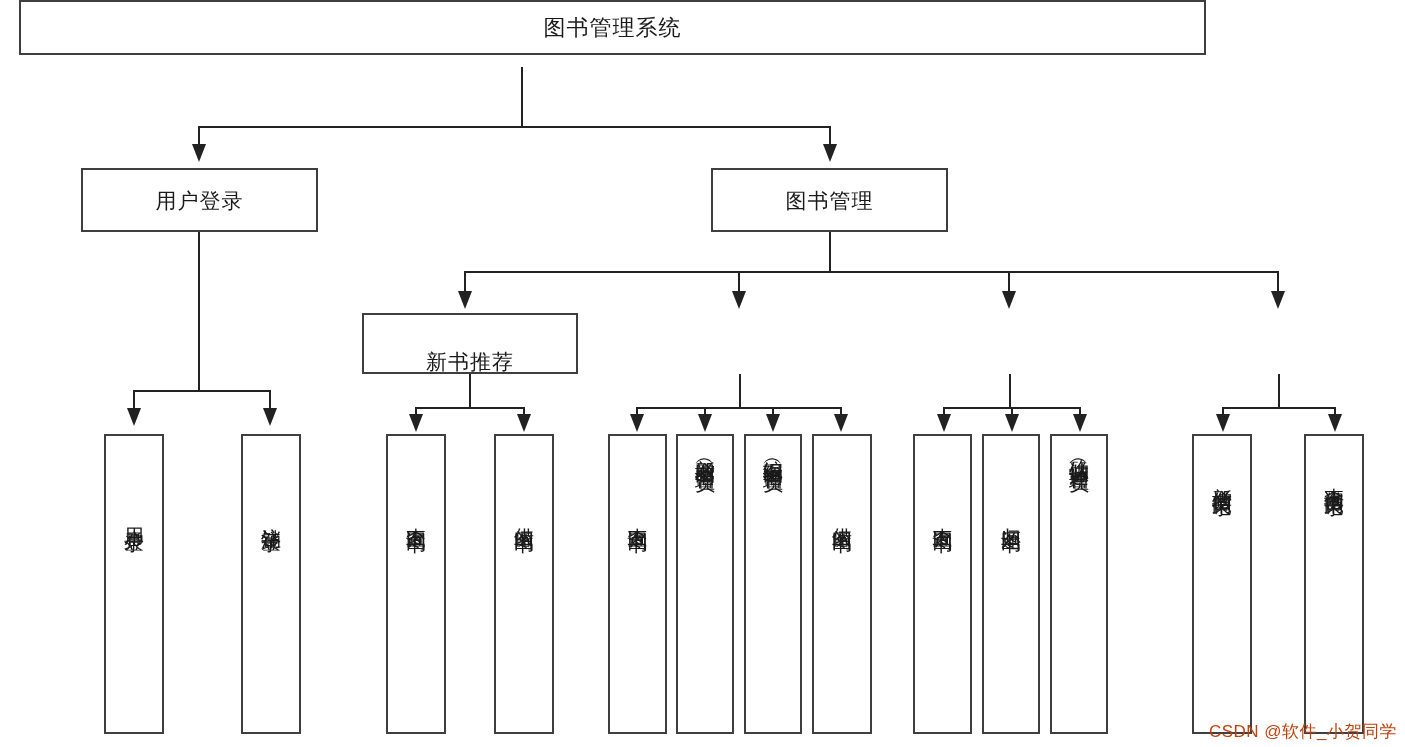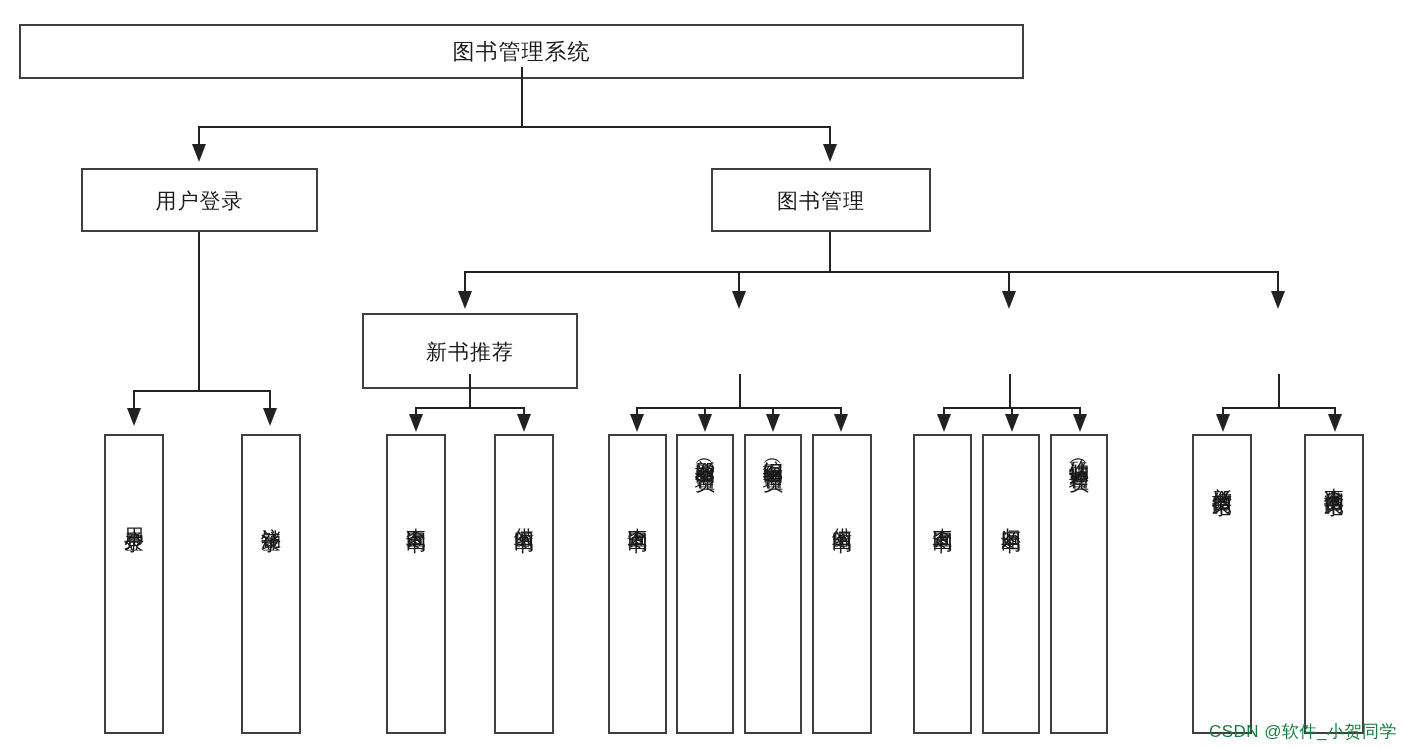--- a/index.html
+++ b/index.html
@@ -65,47 +65,47 @@
     border-left: 7px solid transparent;
     border-right: 7px solid transparent;
     border-top: 18px solid #222222;
   }
   
   #watermark {
     position: absolute;
     right: 8px;
     bottom: 4px;
     font-size: 17px;
-    color: #15803d;
+    color: #c2410c;
     white-space: nowrap;
     letter-spacing: 0.5px;
     margin-top: 32px;
   }
 </style>
 </head>
 <body>
 
 <div id="canvas">
 
-  <div class="node root h-label" style="left:19px; top:24px; width:1005px; height:55px;">
+  <div class="node root h-label" style="left:19px; top:0; width:1187px; height:55px;">
     <span>图书管理系统</span>
   </div>
 
   <div class="ln v" style="left:521px; top:67px; height:60px;"></div>
 
   <div class="ln h" style="left:198px; top:126px; width:633px;"></div>
   <div class="ln v" style="left:198px; top:126px; height:20px;"></div>
   <div class="arrow" style="left:192px; top:144px;"></div>
   <div class="ln v" style="left:829px; top:126px; height:20px;"></div>
   <div class="arrow" style="left:823px; top:144px;"></div>
 
   <div class="node h-label" style="left:81px; top:168px; width:237px; height:64px;">
     <span>用户登录</span>
   </div>
-  <div class="node h-label" style="left:711px; top:168px; width:220px; height:64px;">
+  <div class="node h-label" style="left:711px; top:168px; width:237px; height:64px;">
     <span>图书管理</span>
   </div>
 
   <div class="ln v" style="left:198px; top:232px; height:159px;"></div>
   <div class="ln h" style="left:133px; top:390px; width:137px;"></div>
   <div class="ln v" style="left:133px; top:390px; height:20px;"></div>
   <div class="arrow" style="left:127px; top:408px;"></div>
   <div class="ln v" style="left:269px; top:390px; height:20px;"></div>
   <div class="arrow" style="left:263px; top:408px;"></div>
 
@@ -113,21 +113,21 @@
   <div class="ln h" style="left:464px; top:271px; width:815px;"></div>
   <div class="ln v" style="left:464px; top:271px; height:22px;"></div>
   <div class="arrow" style="left:458px; top:291px;"></div>
   <div class="ln v" style="left:738px; top:271px; height:22px;"></div>
   <div class="arrow" style="left:732px; top:291px;"></div>
   <div class="ln v" style="left:1008px; top:271px; height:22px;"></div>
   <div class="arrow" style="left:1002px; top:291px;"></div>
   <div class="ln v" style="left:1277px; top:271px; height:22px;"></div>
   <div class="arrow" style="left:1271px; top:291px;"></div>
 
-  <div class="node h-label" style="left:362px; top:313px; width:216px; height:76px;">
+  <div class="node h-label" style="left:362px; top:313px; width:216px; height:61px;align-items:flex-end;">
     <span>新书推荐</span>
   </div>
 
   <div class="ln v" style="left:469px; top:374px; height:34px;"></div>
   <div class="ln h" style="left:415px; top:407px; width:110px;"></div>
   <div class="ln v" style="left:415px; top:407px; height:10px;"></div>
   <div class="arrow" style="left:409px; top:414px;"></div>
   <div class="ln v" style="left:523px; top:407px; height:10px;"></div>
   <div class="arrow" style="left:517px; top:414px;"></div>
 

